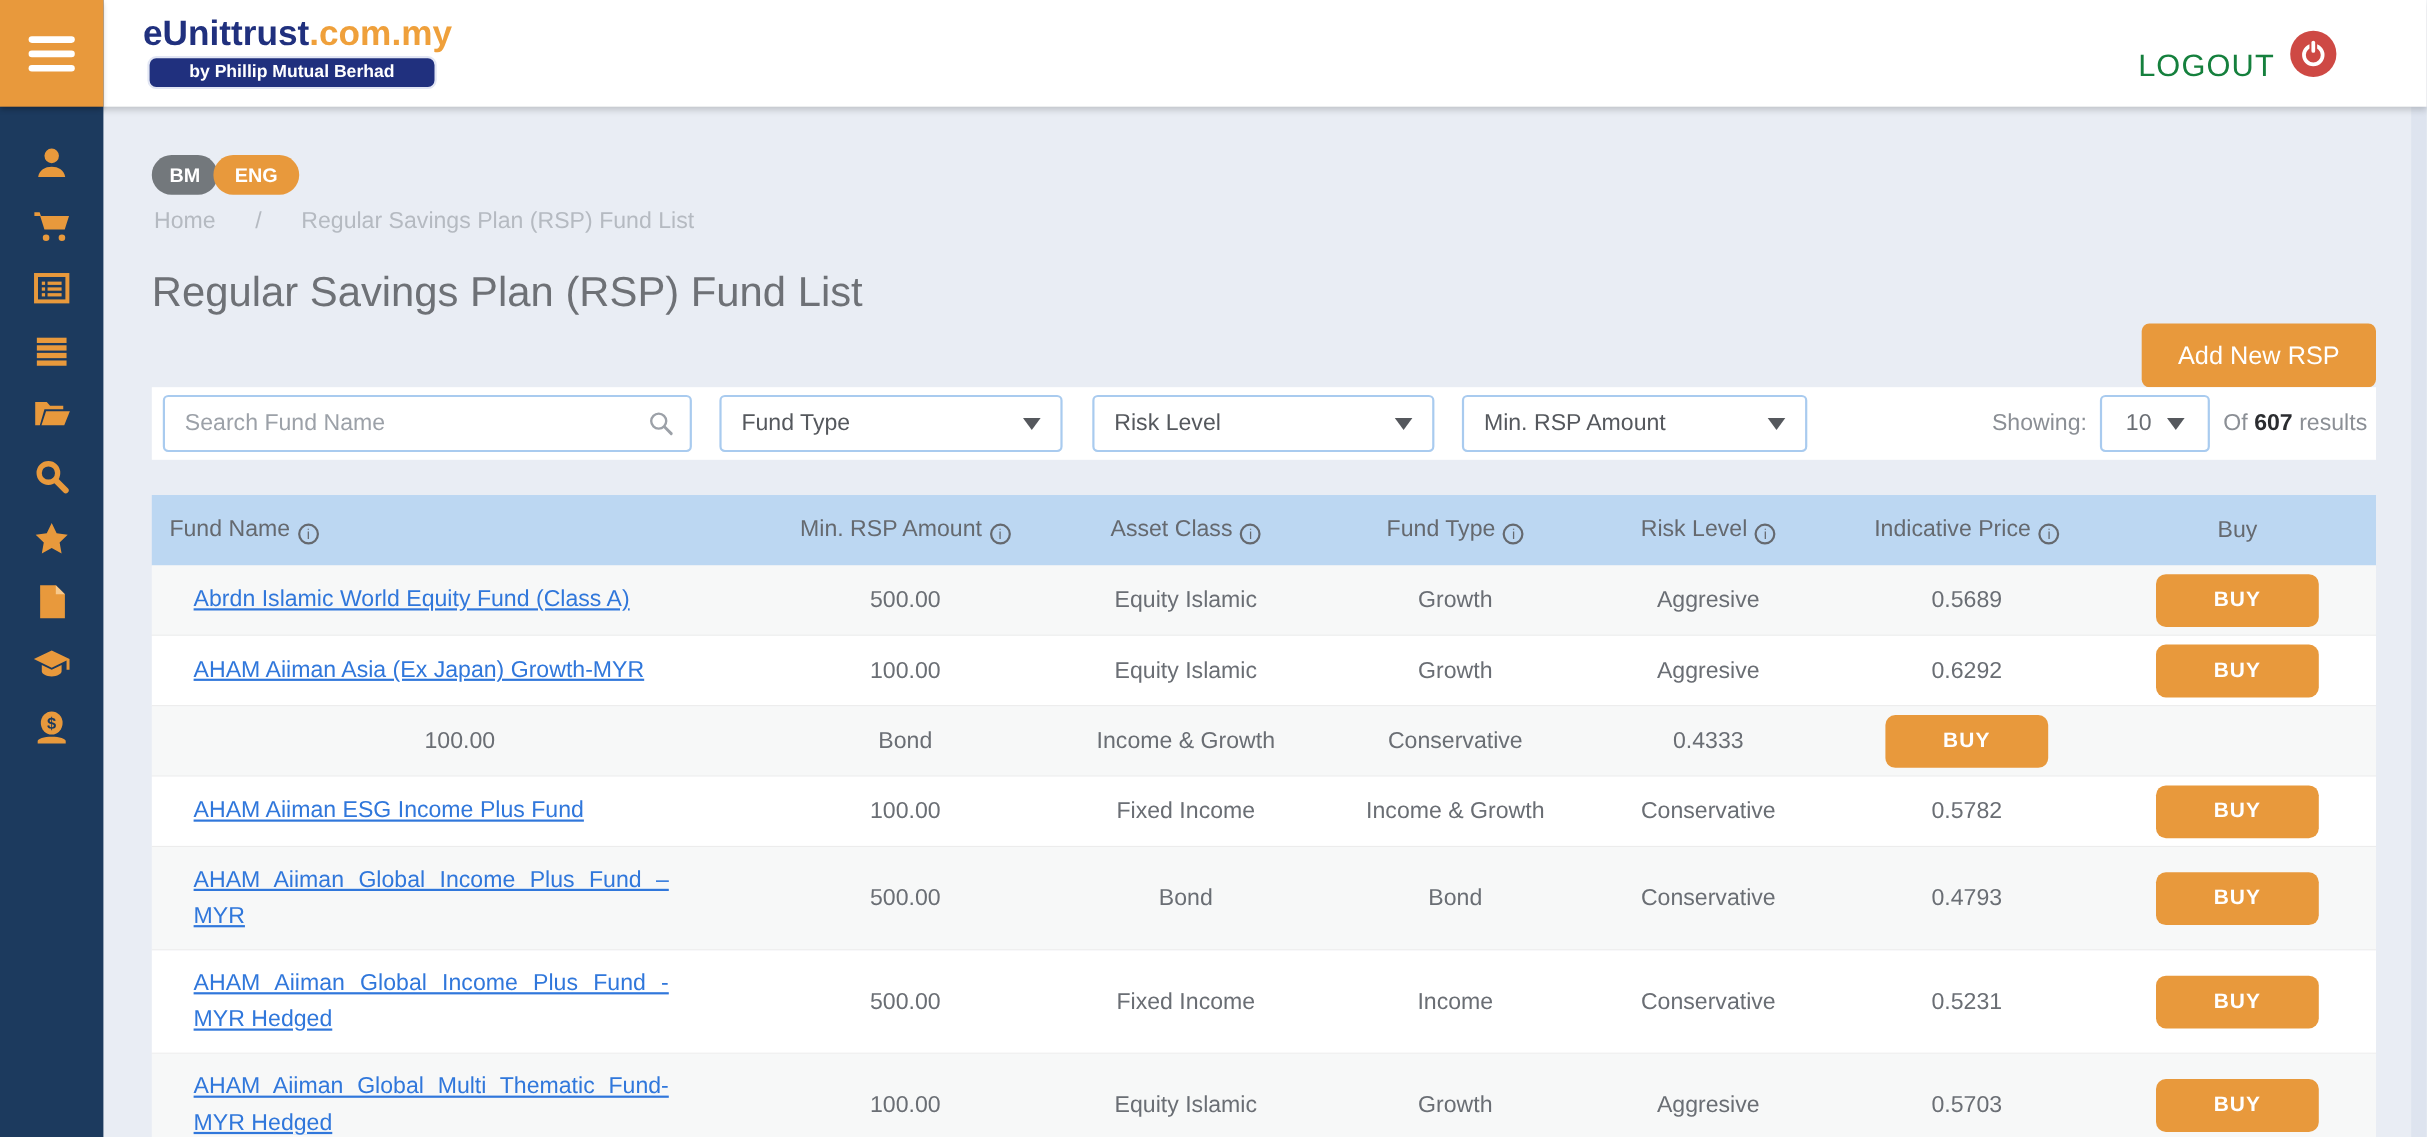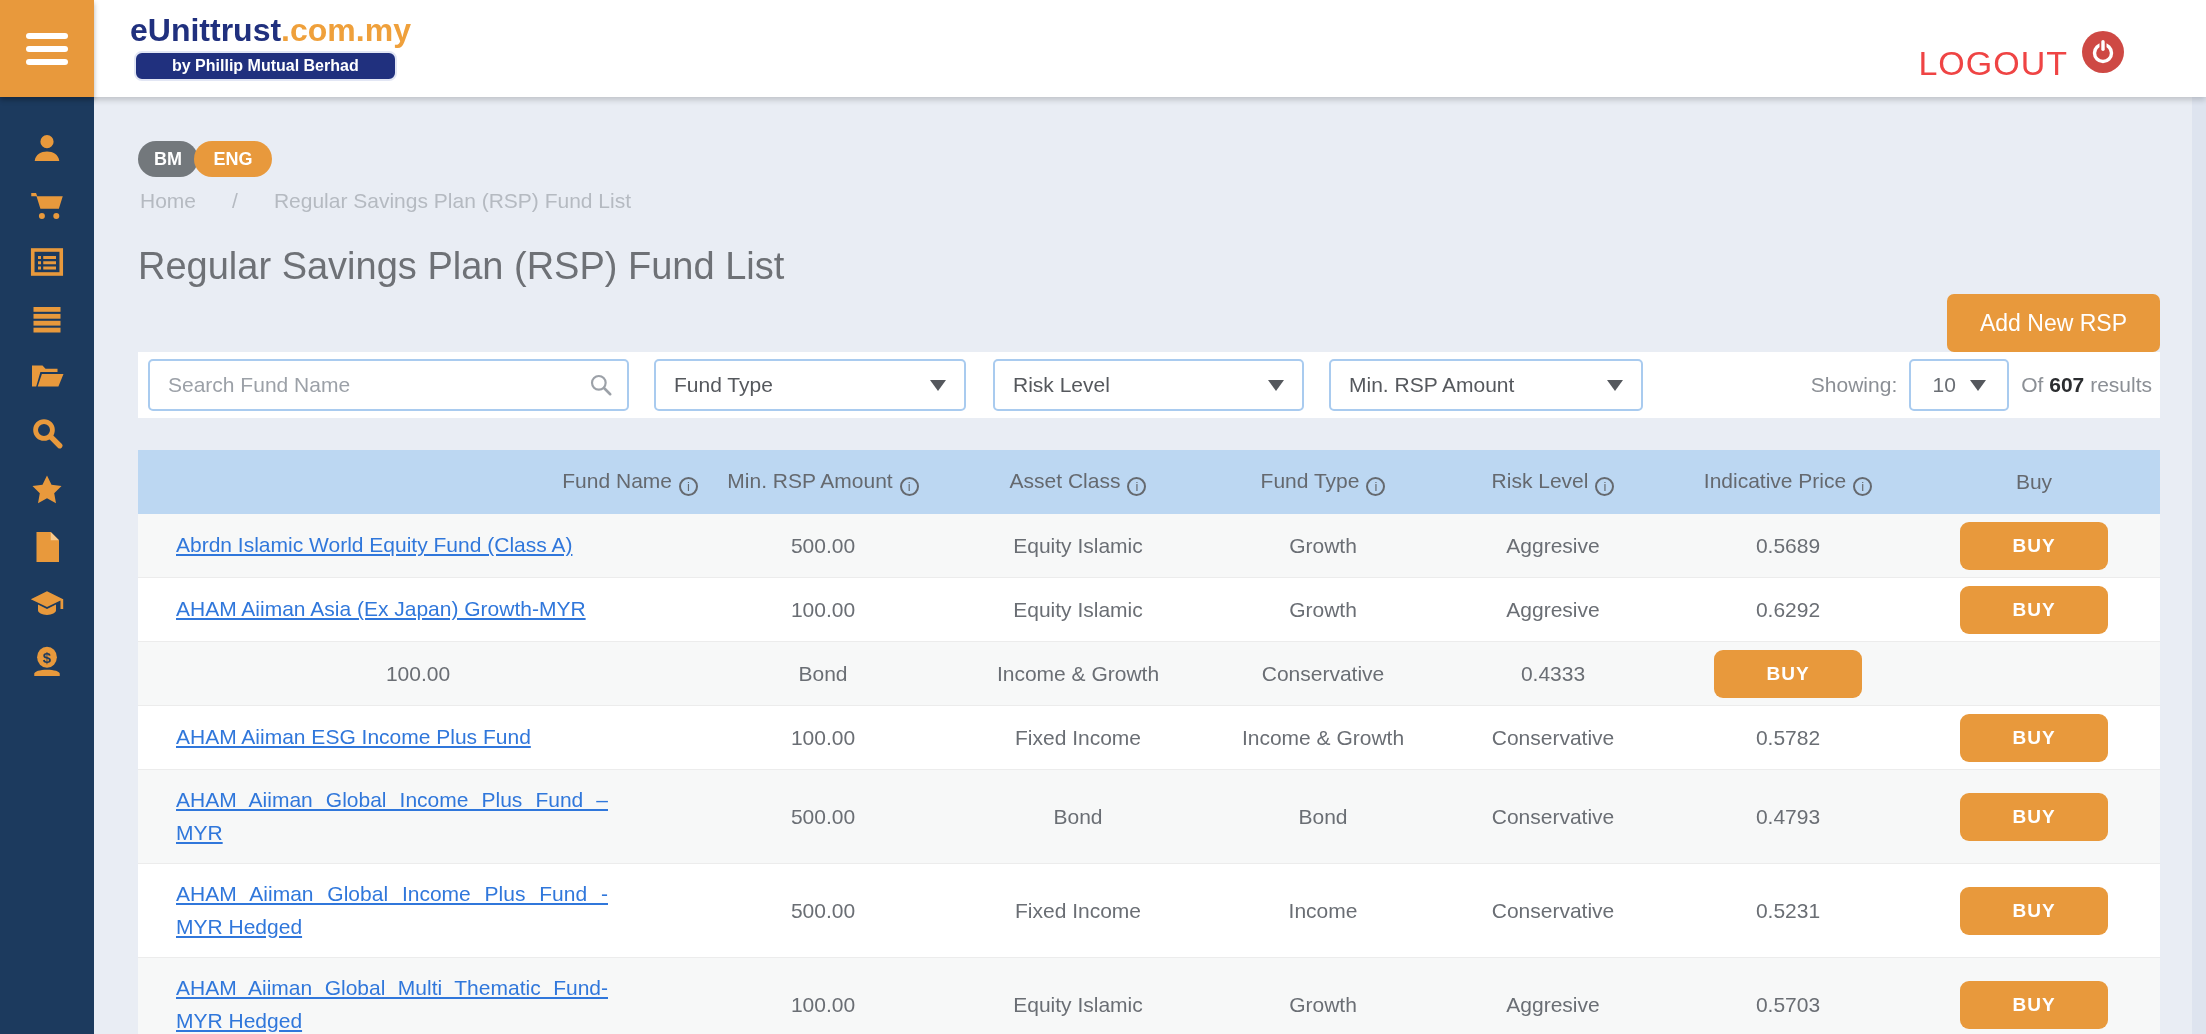--- a/index.html
+++ b/index.html
@@ -6,21 +6,21 @@
   html,body { width:2206px; height:1034px; overflow:hidden; font-family:"Liberation Sans", sans-serif; background:#E9EDF4; }
 
   
   .topbar { position:absolute; left:0; top:0; width:2206px; height:97px; background:#FFFFFF; box-shadow:0 3px 6px rgba(0,0,0,.18); z-index:5; }
   .logo-wrap { position:absolute; left:130px; top:12px; }
   .logo-line { font-size:32px; font-weight:bold; letter-spacing:0; }
   .logo-part1 { color:#20307E; }
   .logo-part2 { color:#EFA03B; }
   .logo-tagline { display:inline-block; margin-top:2px; margin-left:4px; background:#20307E; color:#fff; font-size:16px; font-weight:bold; padding:4px 36px; border-radius:8px; border:2px solid #E2E6F4; }
   .logout { position:absolute; right:80px; top:24px; display:flex; align-items:center; gap:12px; cursor:pointer; background:none; border:none; }
-  .logout-text { font-size:34px; color:#ef4444; letter-spacing:1px;margin-top:20px; }
+  .logout-text { font-size:28px; color:#15803d; letter-spacing:1px;margin-top:20px; }
 
   
   .sidebar { position:absolute; left:0; top:0; width:94px; height:1034px; background:#1C3A5E; z-index:6; }
   .burger { width:94px; height:97px; background:#E8993C; display:flex; flex-direction:column; align-items:center; justify-content:center; gap:7px; border:none; cursor:pointer; box-shadow:0 3px 5px rgba(0,0,0,.3); }
   .burger span { display:block; width:42px; height:6px; background:#fff; border-radius:3px; }
   .side-icons { display:flex; flex-direction:column; align-items:center; margin-top:22px; }
   .side-item { width:94px; height:57px; display:flex; align-items:center; justify-content:center; cursor:pointer; }
   .side-item svg { width:36px; height:36px; }
 
   
@@ -52,21 +52,21 @@
   .showing-wrap { position:absolute; right:8px; top:0; height:66px; display:flex; align-items:center; gap:12px; }
   .showing-label { color:#8B8F95; font-size:21px; }
   .pagesize { width:100px; height:52px; border:2px solid #A9CBEF; border-radius:5px; display:flex; align-items:center; justify-content:center; gap:14px; cursor:pointer; color:#6A6E74; font-size:21px; background:#fff; }
   .of-text { color:#8B8F95; font-size:21px; }
   .of-text b { color:#2B2D30; }
 
   
   .table { position:absolute; top:353px; left:0; width:2022px; }
   .thead { display:grid; grid-template-columns:560px 250px 260px 230px 230px 240px 252px; height:64px; background:#BCD7F2; align-items:center; }
   .th { text-align:center; font-size:21px; color:#65696F; }
-  .th.left { text-align:right; padding-left:30px; }
+  .th.left { text-align:left; padding-left:16px; }
   .info-i { display:inline-flex; align-items:center; justify-content:center; width:19px; height:19px; border:2px solid #65696F; border-radius:50%; font-size:13px; font-style:normal; margin-left:7px; vertical-align:-3px; color:#65696F; cursor:pointer; }
   .trow { display:grid; grid-template-columns:560px 250px 260px 230px 230px 240px 252px; align-items:center; min-height:64px; background:#FFFFFF; border-bottom:1px solid #ECECEC; }
   .trow.alt { background:#F7F8F8; }
   .trow.tall { min-height:92px; }
   .td { text-align:center; font-size:21px; color:#6A6E74; }
   .td.name { text-align:left; padding:14px 0 14px 38px; }
   .td.name a { display:inline-block; width:432px; text-align:justify; color:#3077DB; font-size:21px; text-decoration:underline; cursor:pointer; line-height:1.55; }
   .buy-btn { width:148px; height:48px; background:#E8993C; border:none; border-radius:9px; color:#fff; font-size:19px; font-weight:bold; letter-spacing:1px; cursor:pointer; font-family:"Liberation Sans",sans-serif; }
 
   

